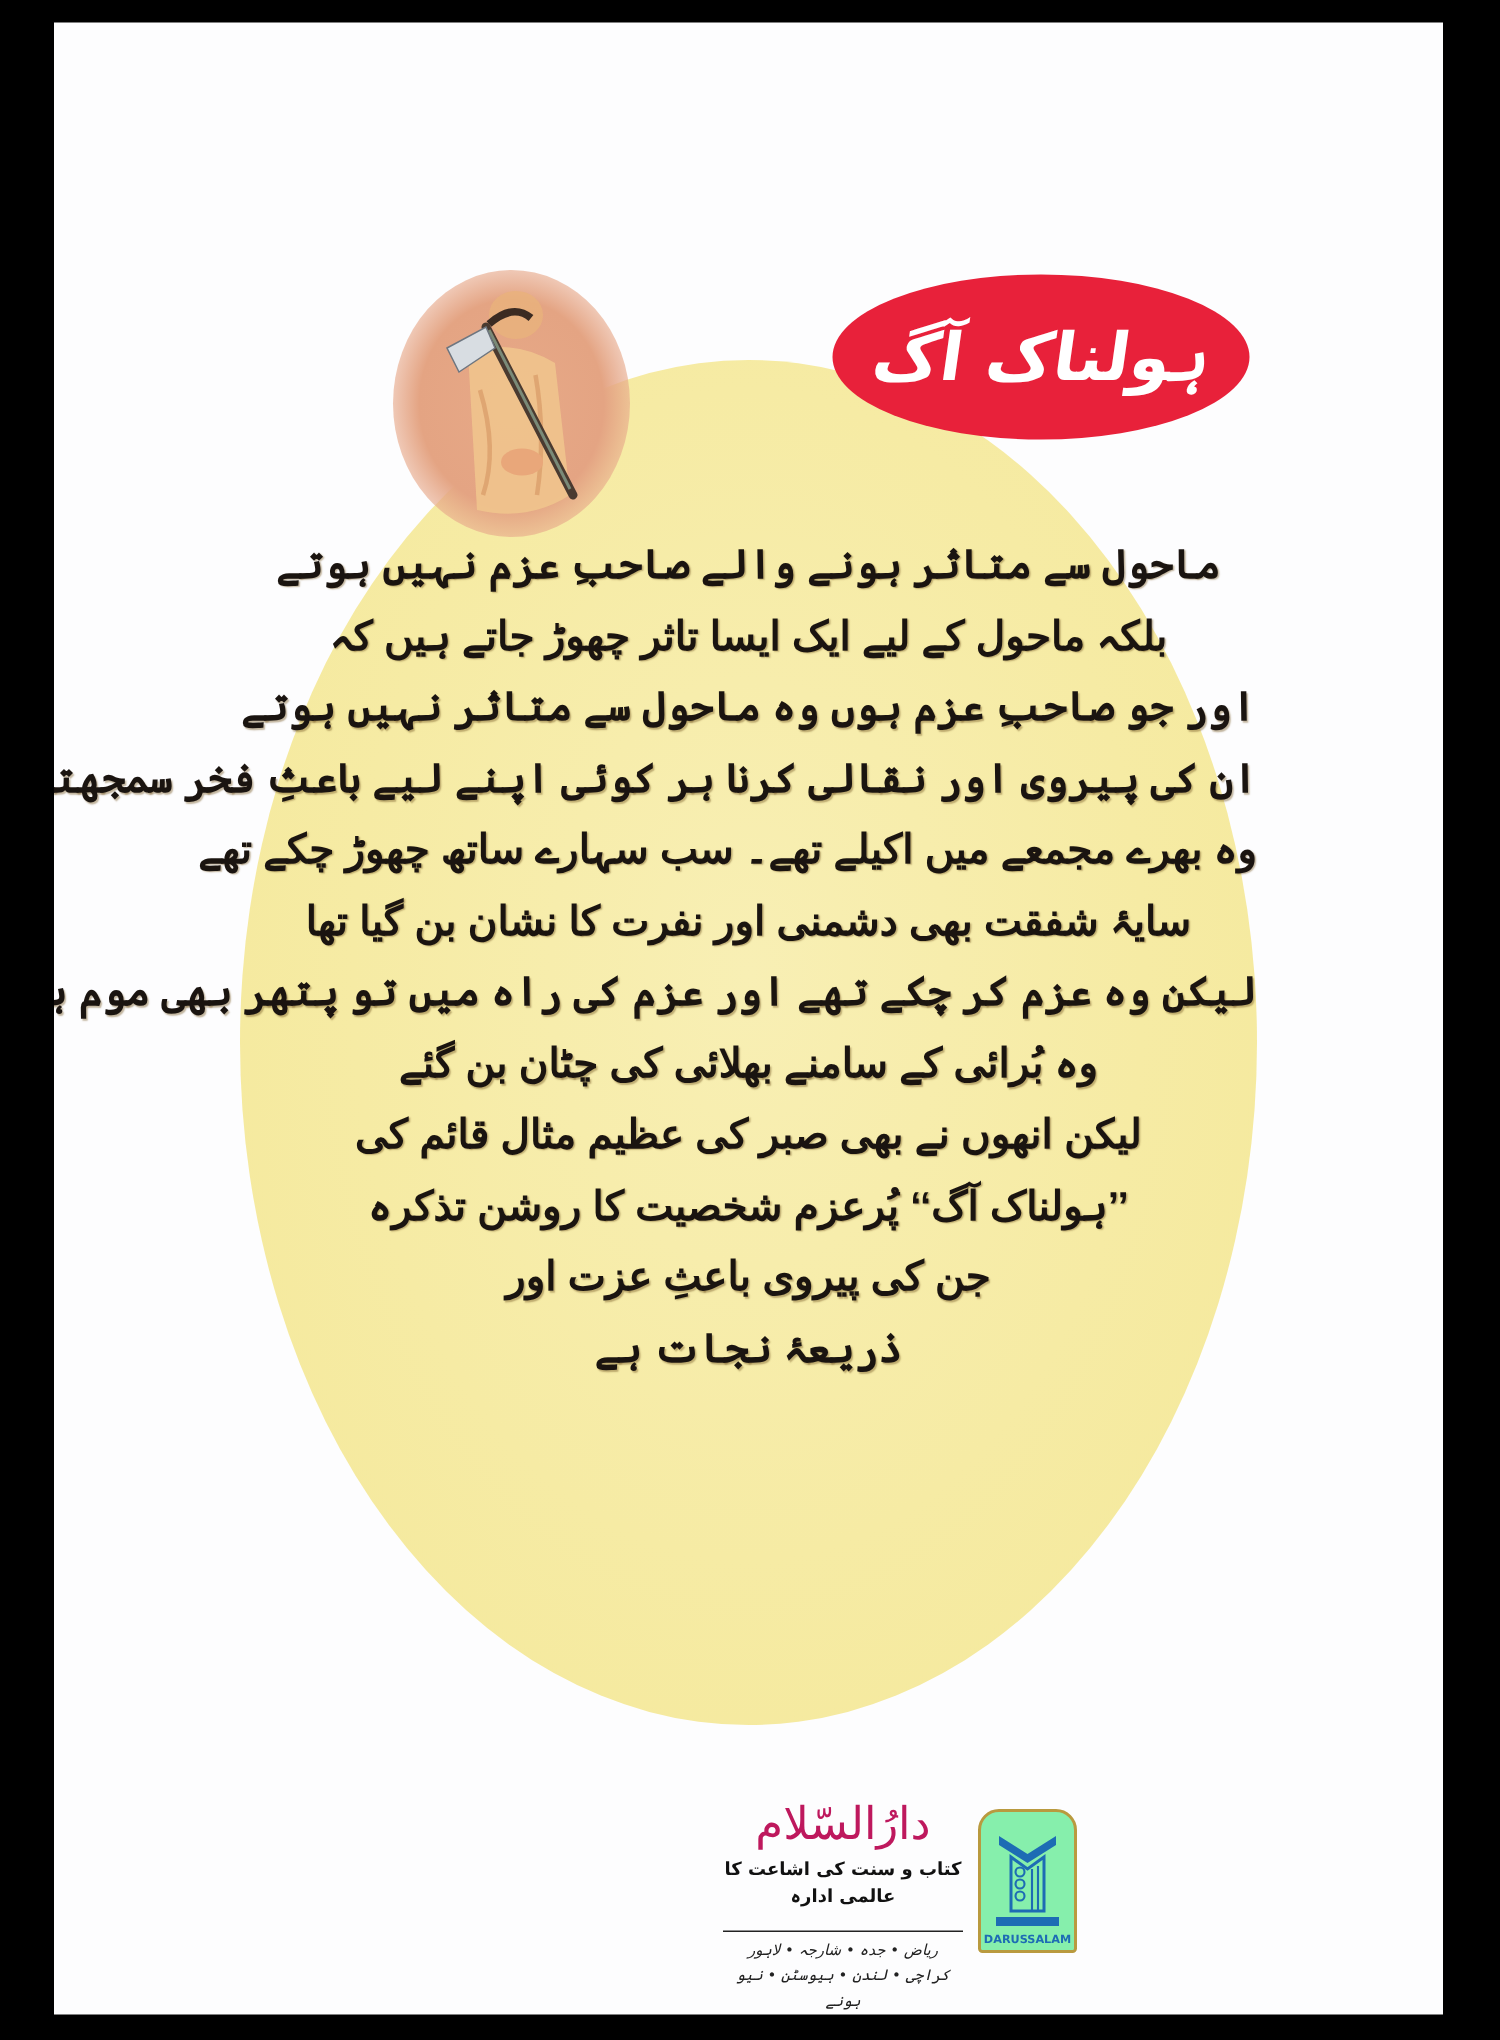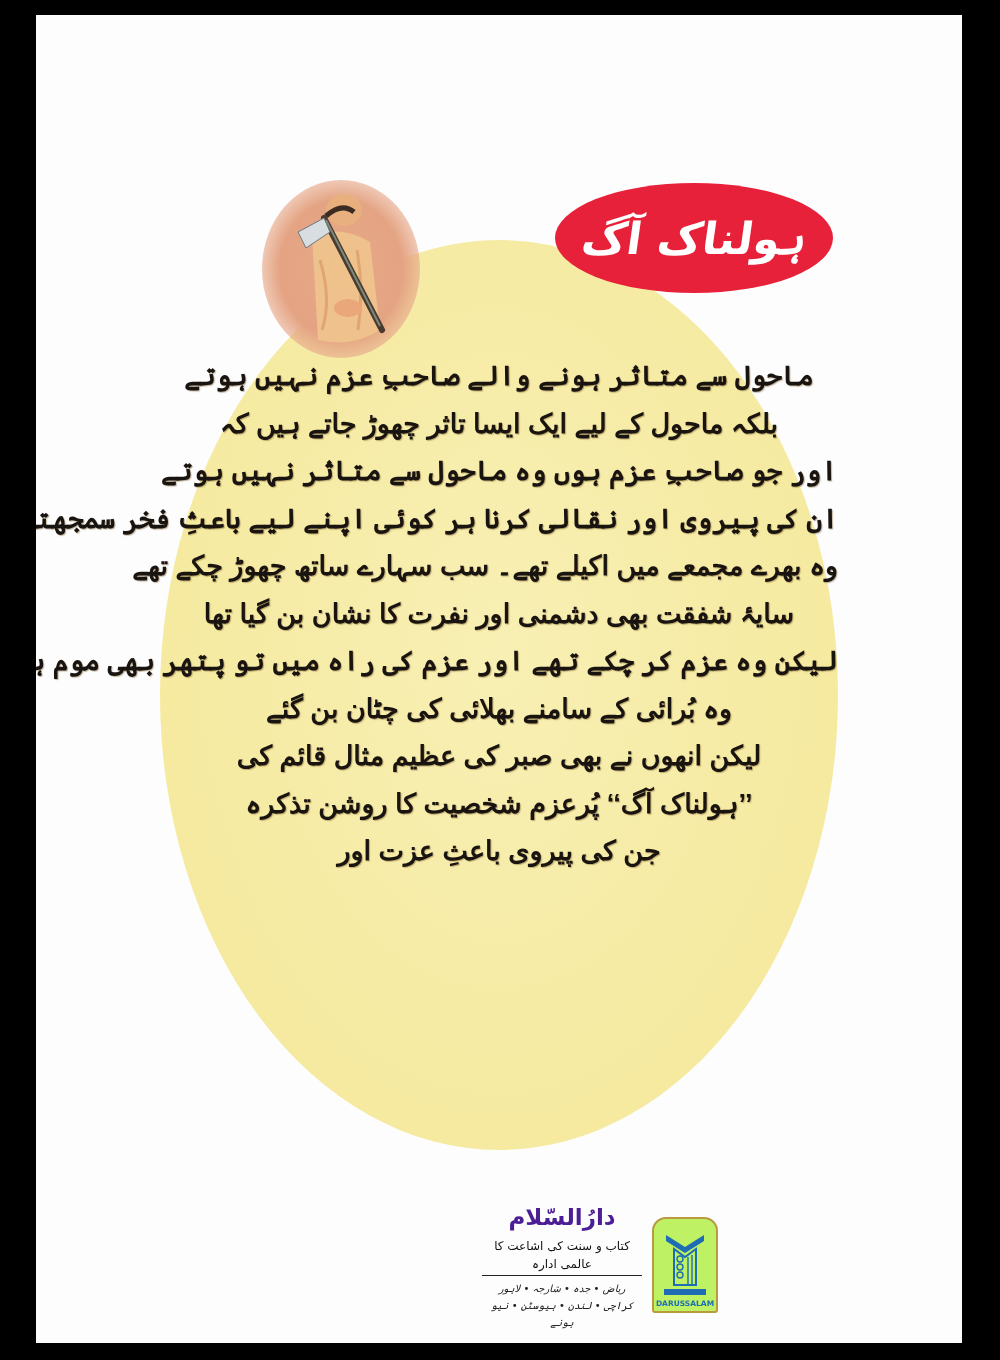--- a/index.html
+++ b/index.html
@@ -49,34 +49,34 @@
       font-weight: bold;
     }
     .logo {
       position: absolute; left: 446px; top: 1182px; width: 256px; height: 115px;
     }
     .logo-text {
       position: absolute; left: 0; top: 0; width: 160px;
       direction: rtl; text-align: center;
     }
     .logo-name {
-      font-size: 23px; font-weight: bold; color: #4c1d95; line-height: 40px;
+      font-size: 30px; font-weight: normal; color: #be185d; line-height: 40px;
       font-family: "DejaVu Sans", sans-serif;
     }
     .logo-tagline {
-      font-size: 12px; font-weight: normal; color: #111; line-height: 18px;
-      border-bottom: 1.5px solid #222; padding-bottom: 2px; margin-bottom: 4px;
+      font-size: 12px; font-weight: bold; color: #111; line-height: 18px;
+      border-bottom: 1.5px solid #222; padding-bottom: 14px; margin-bottom: 4px;
     }
     .logo-cities {
       font-size: 10px; color: #222; line-height: 17px; font-style: italic;
     }
     .logo-emblem {
-      position: absolute; left: 170px; top: 20px; width: 62px; height: 92px;
+      position: absolute; left: 170px; top: 9px; width: 62px; height: 92px;
       border: 2px solid #b99a3f; border-radius: 14px 14px 3px 3px;
-      background: #bef264;
+      background: #86efac;
     }
     .logo-emblem svg { position: absolute; left: 0; top: 0; }
     .emblem-label {
       position: absolute; left: 0; right: 0; bottom: 3px;
       font-size: 7.5px; font-weight: bold; color: #1d6cb4;
       text-align: center; font-family: "DejaVu Sans", sans-serif; letter-spacing: 0;
     }
   </style>
 </head>
 <body>
@@ -108,20 +108,21 @@
     <div class="verse">بلکہ ماحول کے لیے ایک ایسا تاثر چھوڑ جاتے ہیں کہ</div>
     <div class="verse">اور جو صاحبِ عزم ہوں وہ ماحول سے متاثر نہیں ہوتے</div>
     <div class="verse">ان کی پیروی اور نقالی کرنا ہر کوئی اپنے لیے باعثِ فخر سمجھتا ہے</div>
     <div class="verse">وہ بھرے مجمعے میں اکیلے تھے۔ سب سہارے ساتھ چھوڑ چکے تھے</div>
     <div class="verse">سایۂ شفقت بھی دشمنی اور نفرت کا نشان بن گیا تھا</div>
     <div class="verse">لیکن وہ عزم کر چکے تھے اور عزم کی راہ میں تو پتھر بھی موم ہو جاتا ہے</div>
     <div class="verse">وہ بُرائی کے سامنے بھلائی کی چٹان بن گئے</div>
     <div class="verse">لیکن انھوں نے بھی صبر کی عظیم مثال قائم کی</div>
     <div class="verse">’’ہولناک آگ‘‘ پُرعزم شخصیت کا روشن تذکرہ</div>
     <div class="verse">جن کی پیروی باعثِ عزت اور</div>
+    <div class="verse">ذریعۂ نجات ہے</div>
   </div>
 
   <div class="logo">
     <div class="logo-text">
       <div class="logo-name">دارُالسّلام</div>
       <div class="logo-tagline">کتاب و سنت کی اشاعت کا عالمی ادارہ</div>
       <div class="logo-cities">ریاض • جدہ • شارجہ • لاہور</div>
       <div class="logo-cities">کراچی • لندن • ہیوسٹن • نیو ہونے</div>
     </div>
     <div class="logo-emblem">

